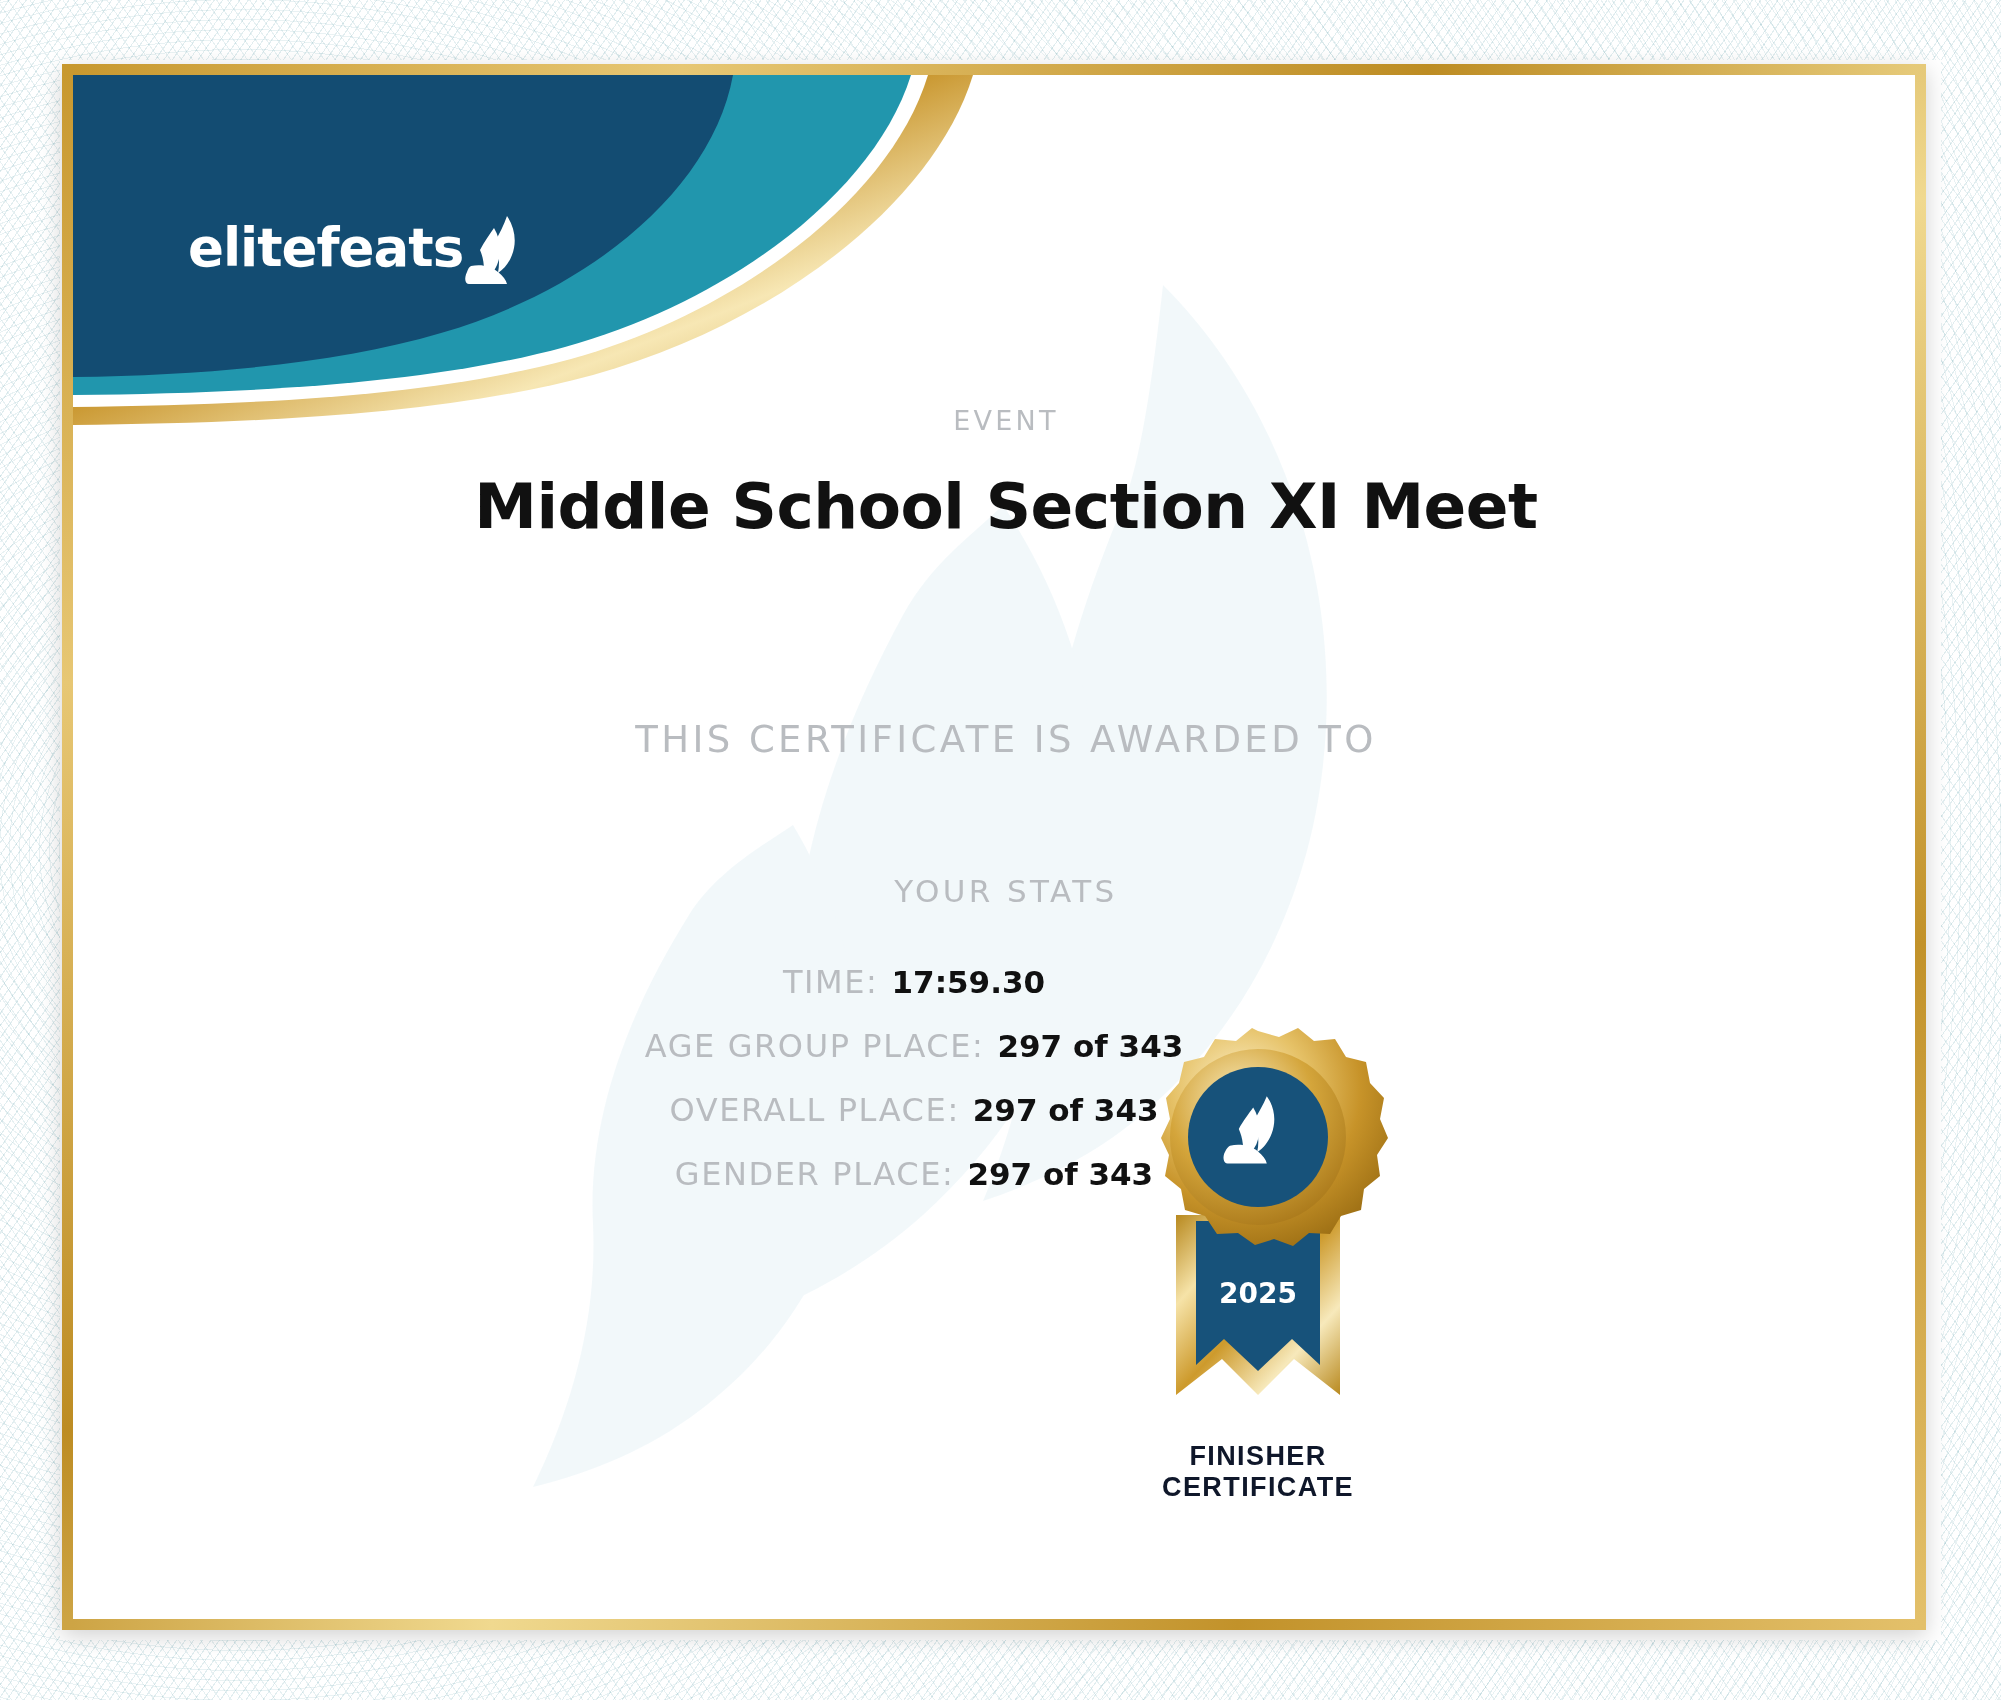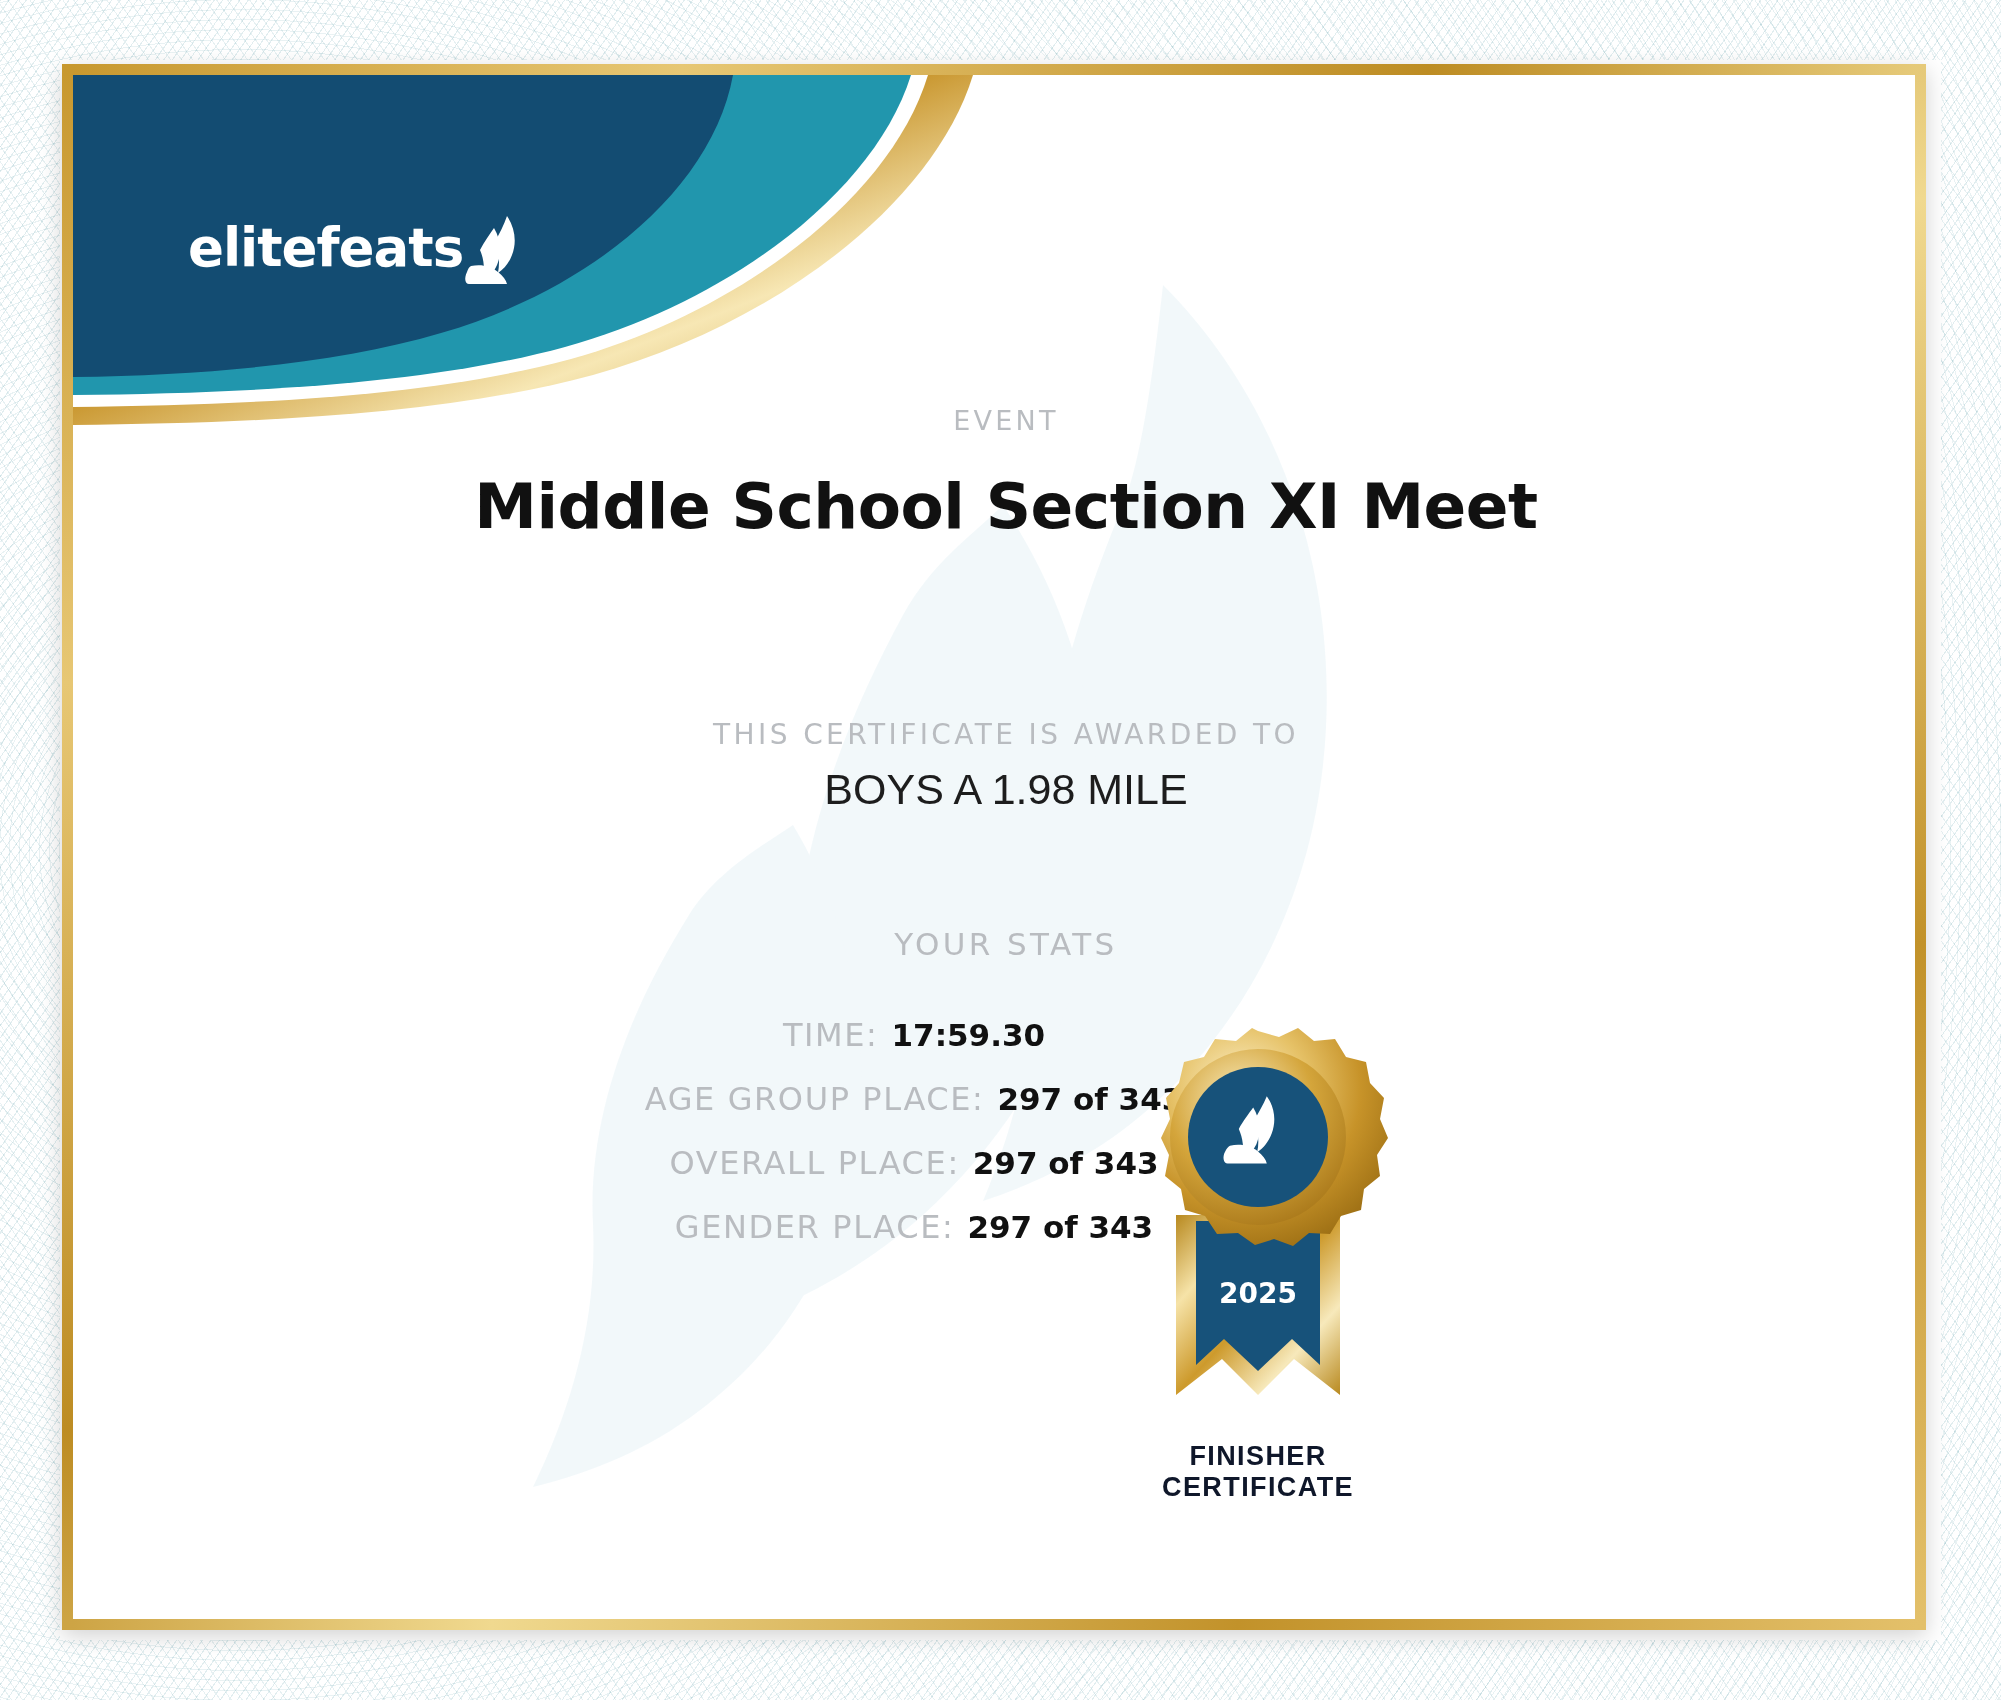--- a/index.html
+++ b/index.html
@@ -112,21 +112,21 @@
     margin-top: 34px;
     color: #111111;
     font-size: 63px;
     font-weight: bold;
     letter-spacing: -0.5px;
     font-family: "DejaVu Sans", sans-serif;
   }
   .awarded-label {
     margin-top: 175px;
     color: #b9bcc0;
-    font-size: 28px;
+    font-size: 37px;
     letter-spacing: 3.4px;
     font-family: "DejaVu Sans", sans-serif;
   }
   .recipient-name {
     margin-top: 38px;
     color: #111111;
     font-size: 60px;
     font-weight: bold;
     font-family: "DejaVu Sans", sans-serif;
     letter-spacing: 0.5px;
@@ -236,21 +236,20 @@
       </g>
     </svg>
   </div>
 
   <div class="content">
 
     <div class="label-sm">EVENT</div>
     <div class="event-title">Middle School Section XI Meet</div>
 
     <div class="awarded-label">THIS CERTIFICATE IS AWARDED TO</div>
-    <div class="division">BOYS A 1.98 MILE</div>
 
     <div class="stats-label">YOUR STATS</div>
 
     <div class="stats-wrap">
       <div class="stats-list">
         <div class="stat-row">
           <span class="stat-key">TIME:</span>
           <span class="stat-val">17:59.30</span>
         </div>
         <div class="stat-row">

